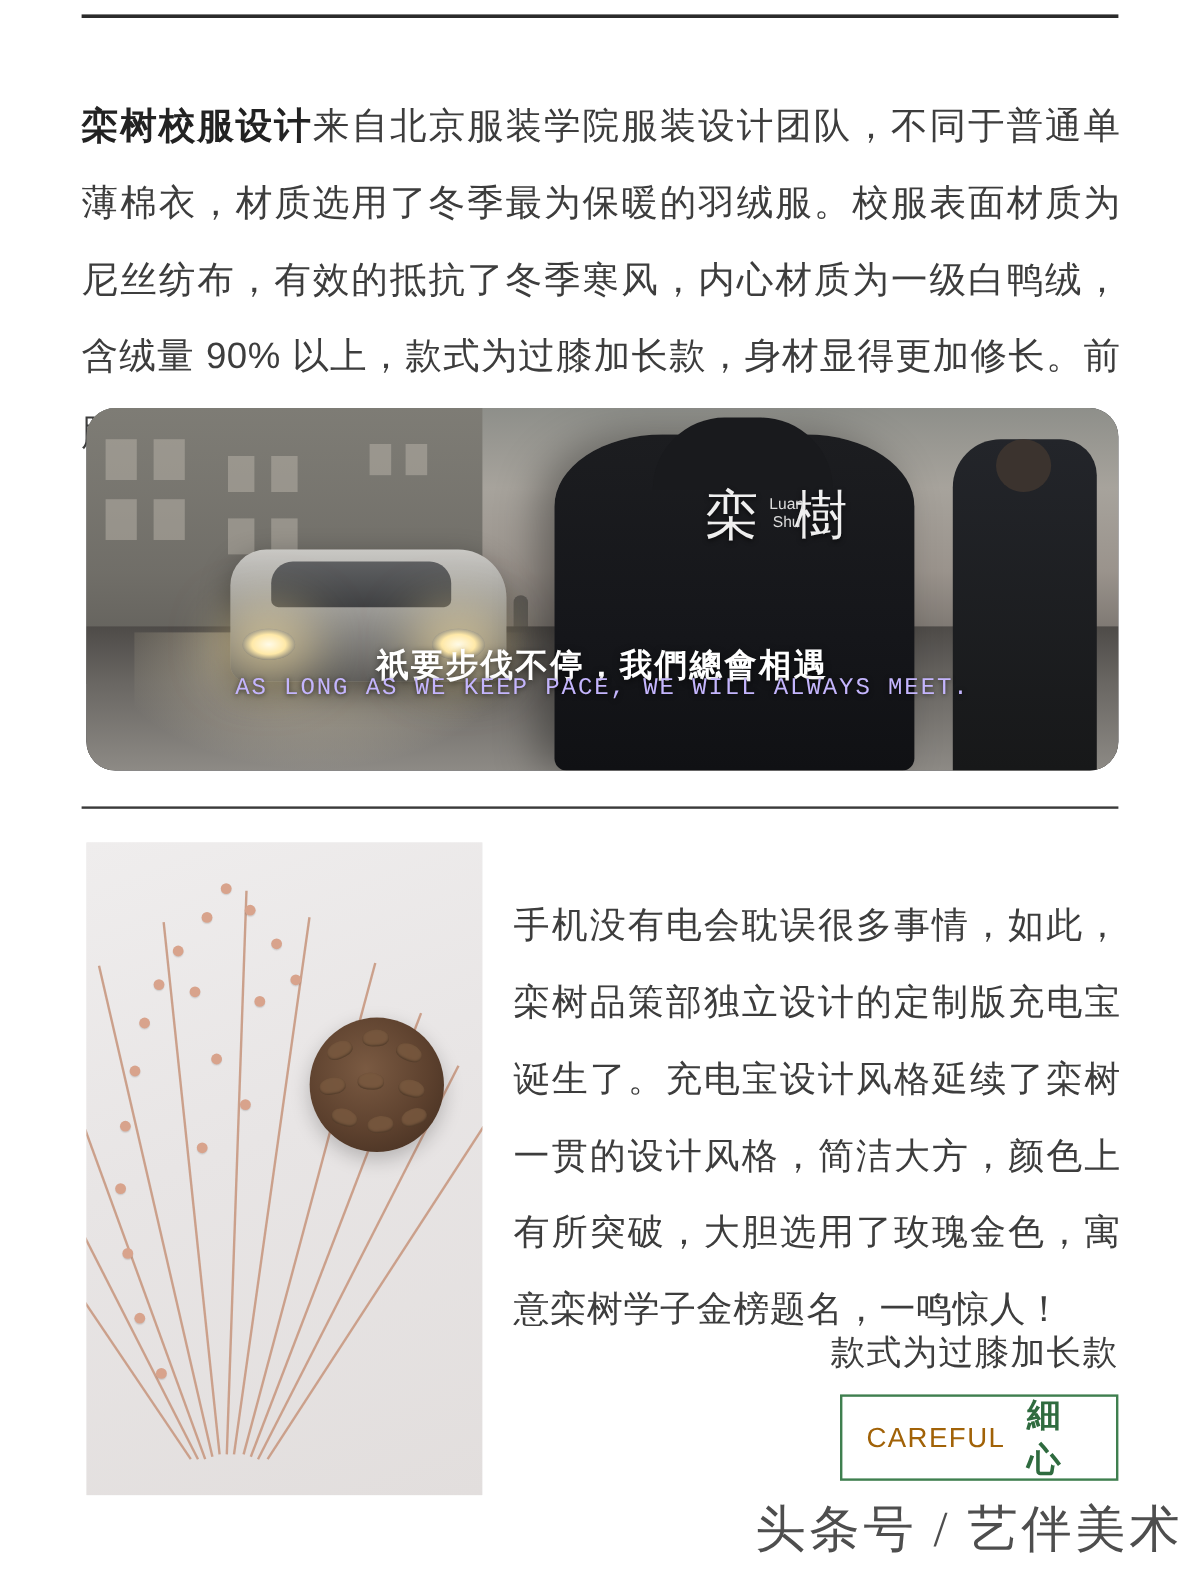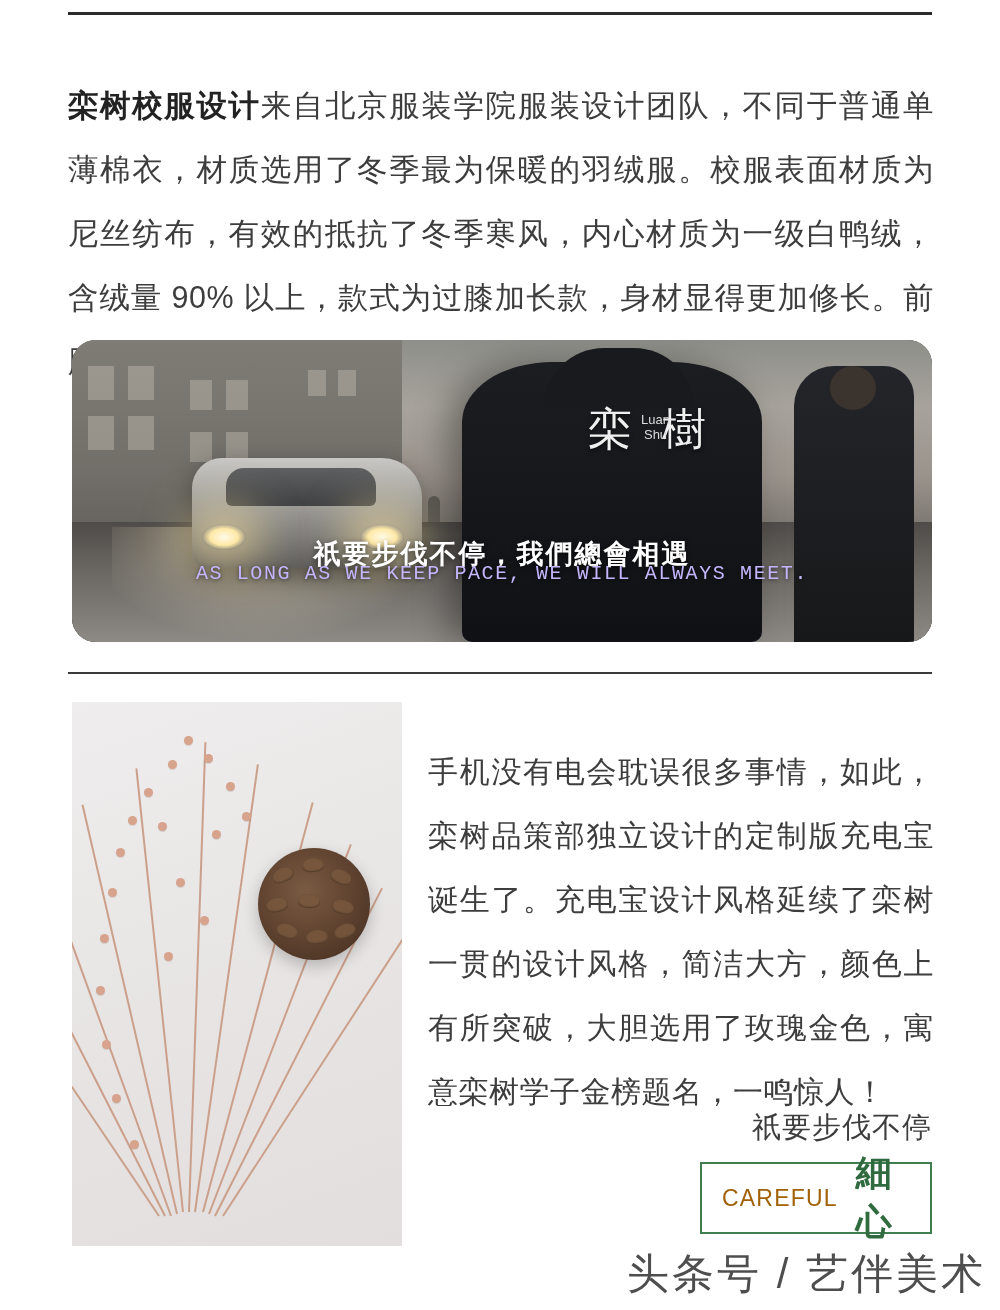--- a/index.html
+++ b/index.html
@@ -247,34 +247,34 @@
     gap: 18px;
     padding: 0 20px;
     background: #fff;
   }
   .badge .en {
     font-size: 23px;
     color: #a16207;
     letter-spacing: 1.2px;
   }
   .badge .cn {
-    font-size: 36px;
+    font-size: 28px;
     font-weight: bold;
     color: #2f6b3f;
     letter-spacing: 4px;
   }
 
   
   .footer {
     position: absolute;
     right: 14px; bottom: 8px;
     font-size: 42px;
     color: #3f3f3f;
     letter-spacing: 3px;
-    font-family: Liberation Sans, sans-serif;
+    font-family: Liberation Serif, serif;
     opacity: .92;
     white-space: nowrap;
     margin-top: 44px;
   }
 </style>
 </head>
 <body>
 
 <div class="top-rule"></div>
 
@@ -370,20 +370,20 @@
     <div class="scale" style="left:74px; top:52px; transform: rotate(14deg);"></div>
     <div class="scale" style="left:18px; top:76px; transform: rotate(18deg);"></div>
     <div class="scale" style="left:48px; top:82px; transform: rotate(-6deg);"></div>
     <div class="scale" style="left:76px; top:76px; transform: rotate(-20deg);"></div>
   </div>
 
 </div>
 
 <p class="body-text">手机没有电会耽误很多事情，如此，栾树品策部独立设计的定制版充电宝诞生了。充电宝设计风格延续了栾树一贯的设计风格，简洁大方，颜色上有所突破，大胆选用了玫瑰金色，寓意栾树学子金榜题名，一鸣惊人！</p>
 
-<div class="sub-title">祇要步伐不停</div>
+<div class="sub-title">款式为过膝加长款</div>
 
 <div class="badge">
   <span class="en">CAREFUL</span>
   <span class="cn">細心</span>
 </div>
 
 <div class="footer">头条号 / 艺伴美术</div>
 
 </body></html>

